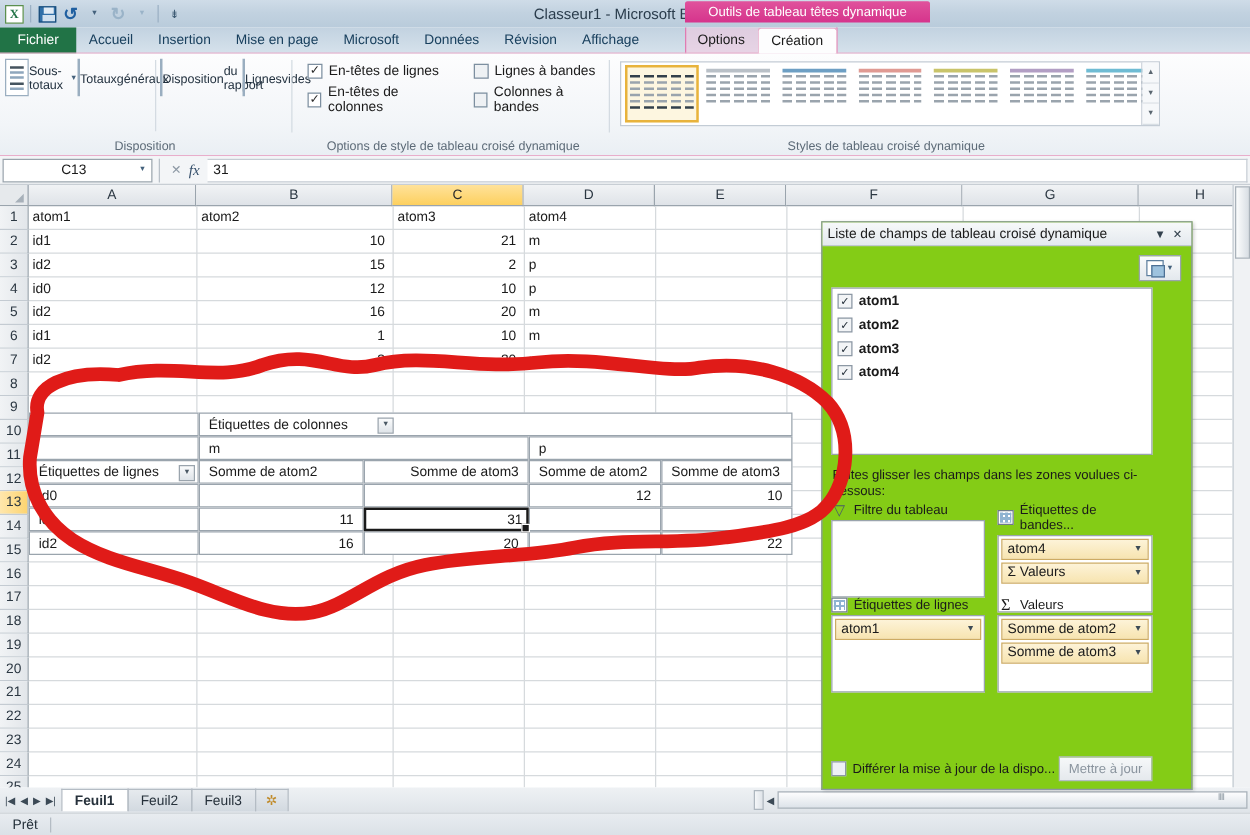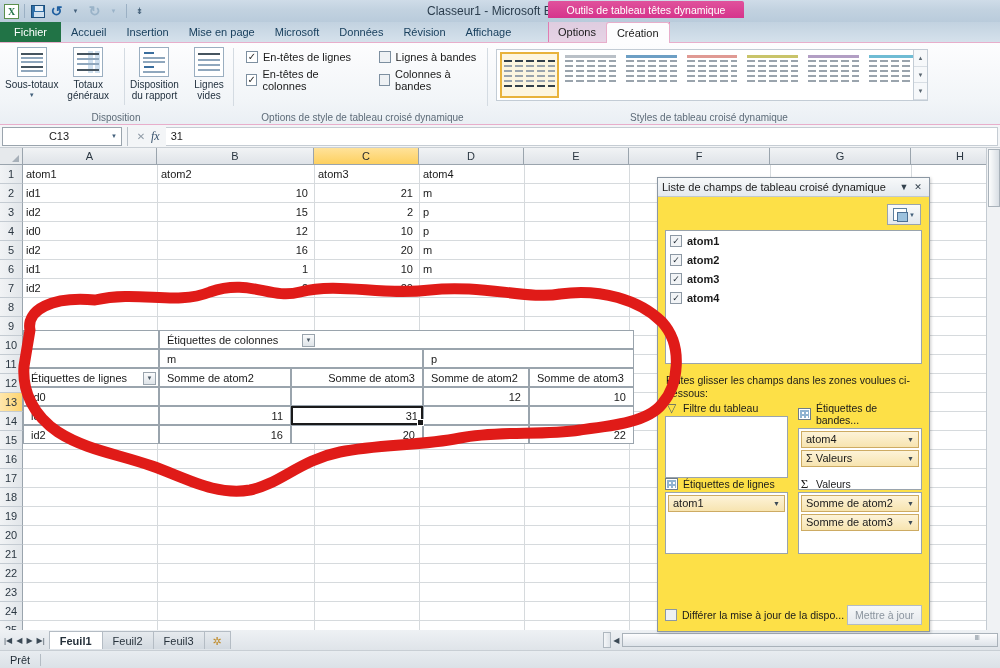--- a/index.html
+++ b/index.html
@@ -87,21 +87,21 @@
   }
   .rgroup { position:absolute; top:0; height:82px; }
   .rgroup-body { display:flex; align-items:flex-start; height:63px; padding-top:4px; }
   .rgroup-label {
     position:absolute; bottom:2px; left:0; right:0; text-align:center;
     font-size:10px; color:#5d6b78;
   }
   .rgroup-sep { position:absolute; top:5px; bottom:20px; width:1px; background:#d4dbe2; }
 
   .bigbtn {
-    width:62px; display:flex; flex-direction:column; align-items:center;
+    width:62px; display:flex; flex-direction:row; align-items:center;
     font-size:10px; color:#22313f; text-align:left; line-height:11px; cursor:default;
   }
   .bigbtn .glyph {
     width:30px; height:30px; margin-bottom:2px;
     border:1px solid #9aaec0; background:#fff; position:relative; overflow:hidden;
   }
   .glyph .bar { position:absolute; left:3px; right:3px; height:2px; background:#8fa7bd; }
   .glyph .blue { background:#3b6e9e; }
   .glyph .dark { background:#45545f; height:2px; }
   .glyph .gridcol { position:absolute; top:3px; bottom:3px; width:5px; background:#b9cfe2; }
@@ -208,22 +208,22 @@
   .sel-cell:after {
     content:""; position:absolute; right:-3px; bottom:-3px; width:5px; height:5px;
     background:#1a1a1a; border:1px solid #fff;
   }
 
   
   .annot { position:absolute; left:0; top:0; pointer-events:none; z-index:20; }
 
   
   .fieldlist {
-    position:absolute; left:657px; top:177px; width:273px; height:455px;
-    background:#fde047; border:1px solid #8b97a3;
+    position:absolute; left:657px; top:177px; width:297px; height:455px;
+    background:#84cc16; border:1px solid #8b97a3;
     box-shadow:1px 1px 3px rgba(0,0,0,0.2); z-index:15;
   }
   .fl-title {
     height:19px; display:flex; align-items:center; padding:0 4px;
     background:linear-gradient(to bottom,#f7f9fa,#e4e9ee); border-bottom:1px solid #c0c8d0;
     font-size:11px; color:#1a1a1a;
   }
   .fl-title .t { flex:1; }
   .fl-tbtn { width:14px; height:14px; display:flex; align-items:center; justify-content:center;
              font-size:9px; color:#33414d; }

